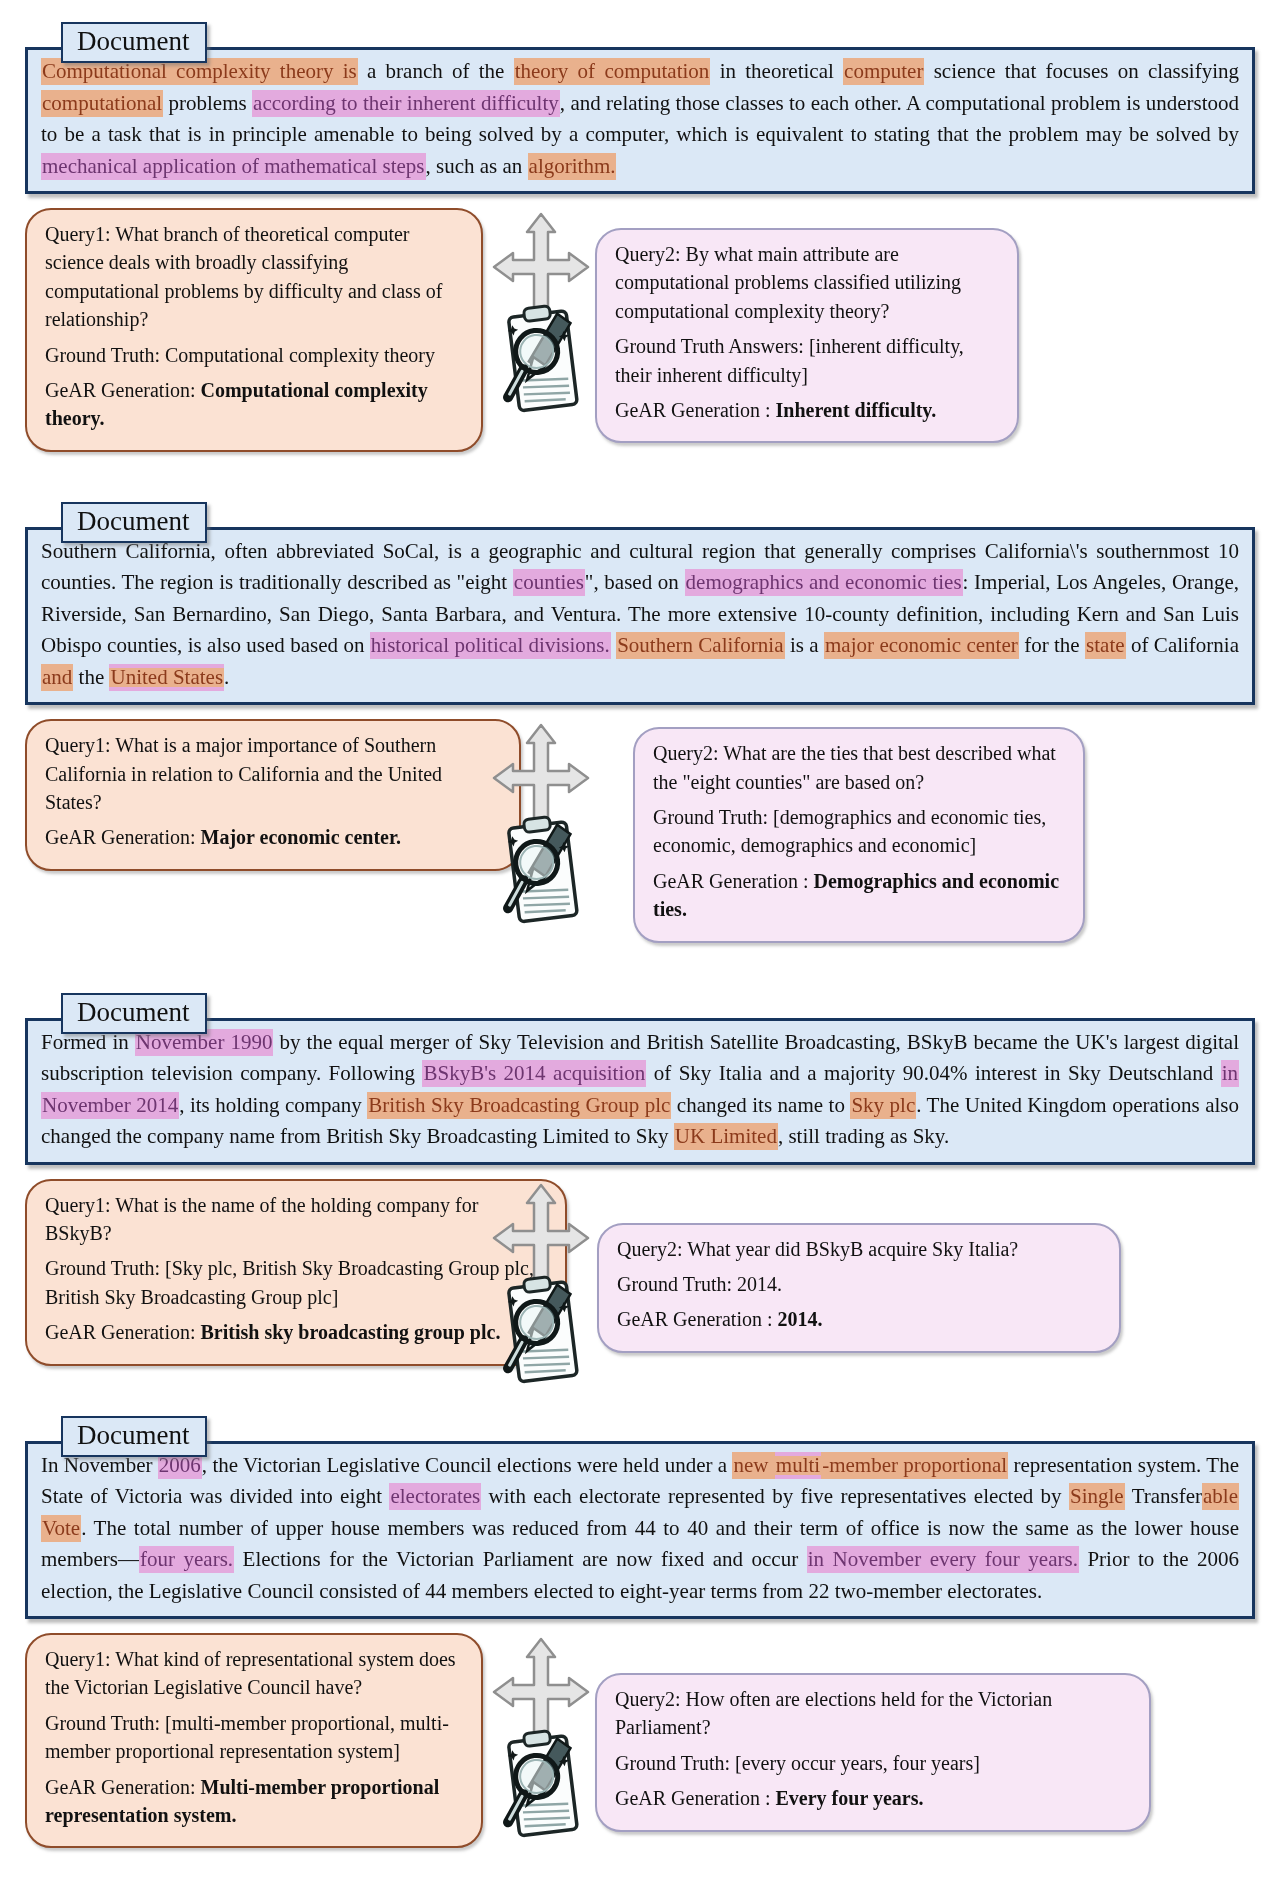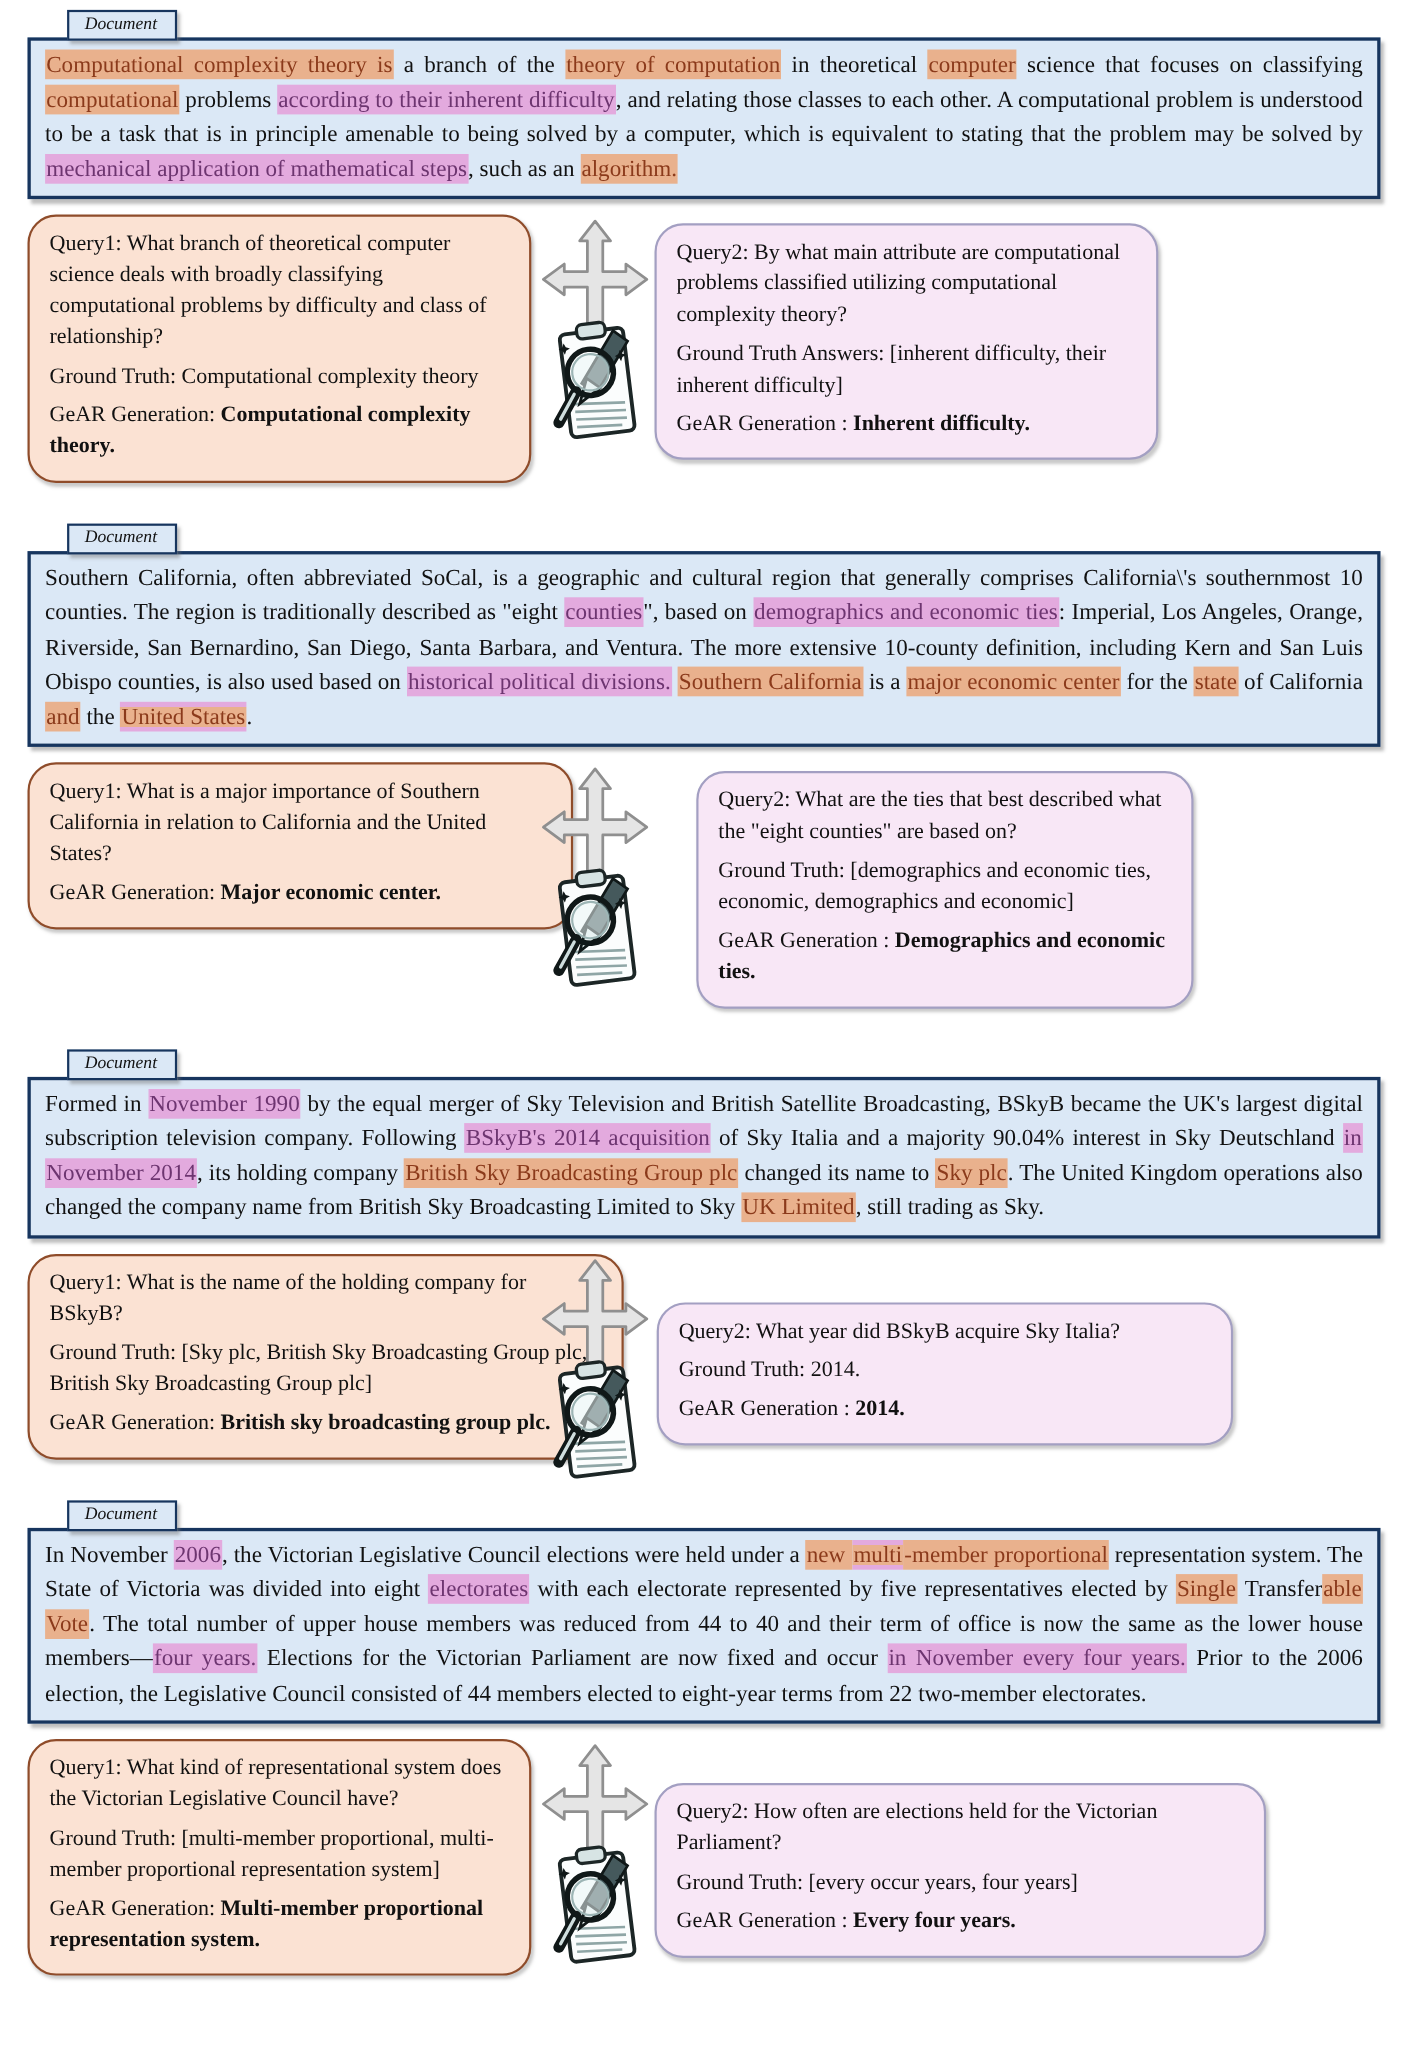--- a/index.html
+++ b/index.html
@@ -15,24 +15,24 @@
   body{
     width:1280px; background:#ffffff;
     font-family:"Liberation Serif","DejaVu Serif",serif;
     color:#111;
   }
   main{padding:6px 25px 10px 25px;}
   .block{margin-bottom:34px;}
   .block:last-of-type{margin-bottom:8px;}
 
   .doc-tab{
-    display:inline-block; position:relative; top:3px; z-index:2;
+    display:inline-block; position:relative; top:16px; z-index:2;
     margin-left:36px; padding:2px 16px 4px 14px;
     background:var(--doc-bg); border:2.5px solid var(--doc-border);
-    font-size:16px; box-shadow:3px 3px 3px rgba(110,110,110,.45);font-style:italic;
+    font-size:27px; box-shadow:3px 3px 3px rgba(110,110,110,.45);
   }
   .doc-box{
     position:relative; z-index:1;
     background:var(--doc-bg); border:3px solid var(--doc-border);
     padding:6px 13px 9px 13px;
     box-shadow:3px 4px 3px rgba(110,110,110,.45);
   }
   .doc-text{
     margin:0; font-size:21px; line-height:1.5;
     text-align:justify;
@@ -69,21 +69,21 @@
   .q2{background:var(--q2-bg); border:2.5px solid var(--q2-border);}
   .gear-answer{font-weight:bold;}
 
   .center-icon{
     position:absolute; left:462px; top:2px; width:108px; height:212px;
     z-index:3; pointer-events:none;
   }
 
   
   .block:nth-of-type(1) .q1{width:458px;}
-  .block:nth-of-type(1) .q2{width:458px; margin-left:112px; margin-top:8px;}
+  .block:nth-of-type(1) .q2{width:424px; margin-left:112px; margin-top:20px;}
   .block:nth-of-type(2) .q1{width:496px;}
   .block:nth-of-type(2) .q2{width:452px; margin-left:112px; margin-top:8px;}
   .block:nth-of-type(3) .q1{width:542px;}
   .block:nth-of-type(3) .q2{width:524px; margin-left:30px; margin-top:44px;}
   .block:nth-of-type(4) .q1{width:458px;}
   .block:nth-of-type(4) .q2{width:556px; margin-left:112px; margin-top:40px;}
 </style>
 </head>
 <body>
 

